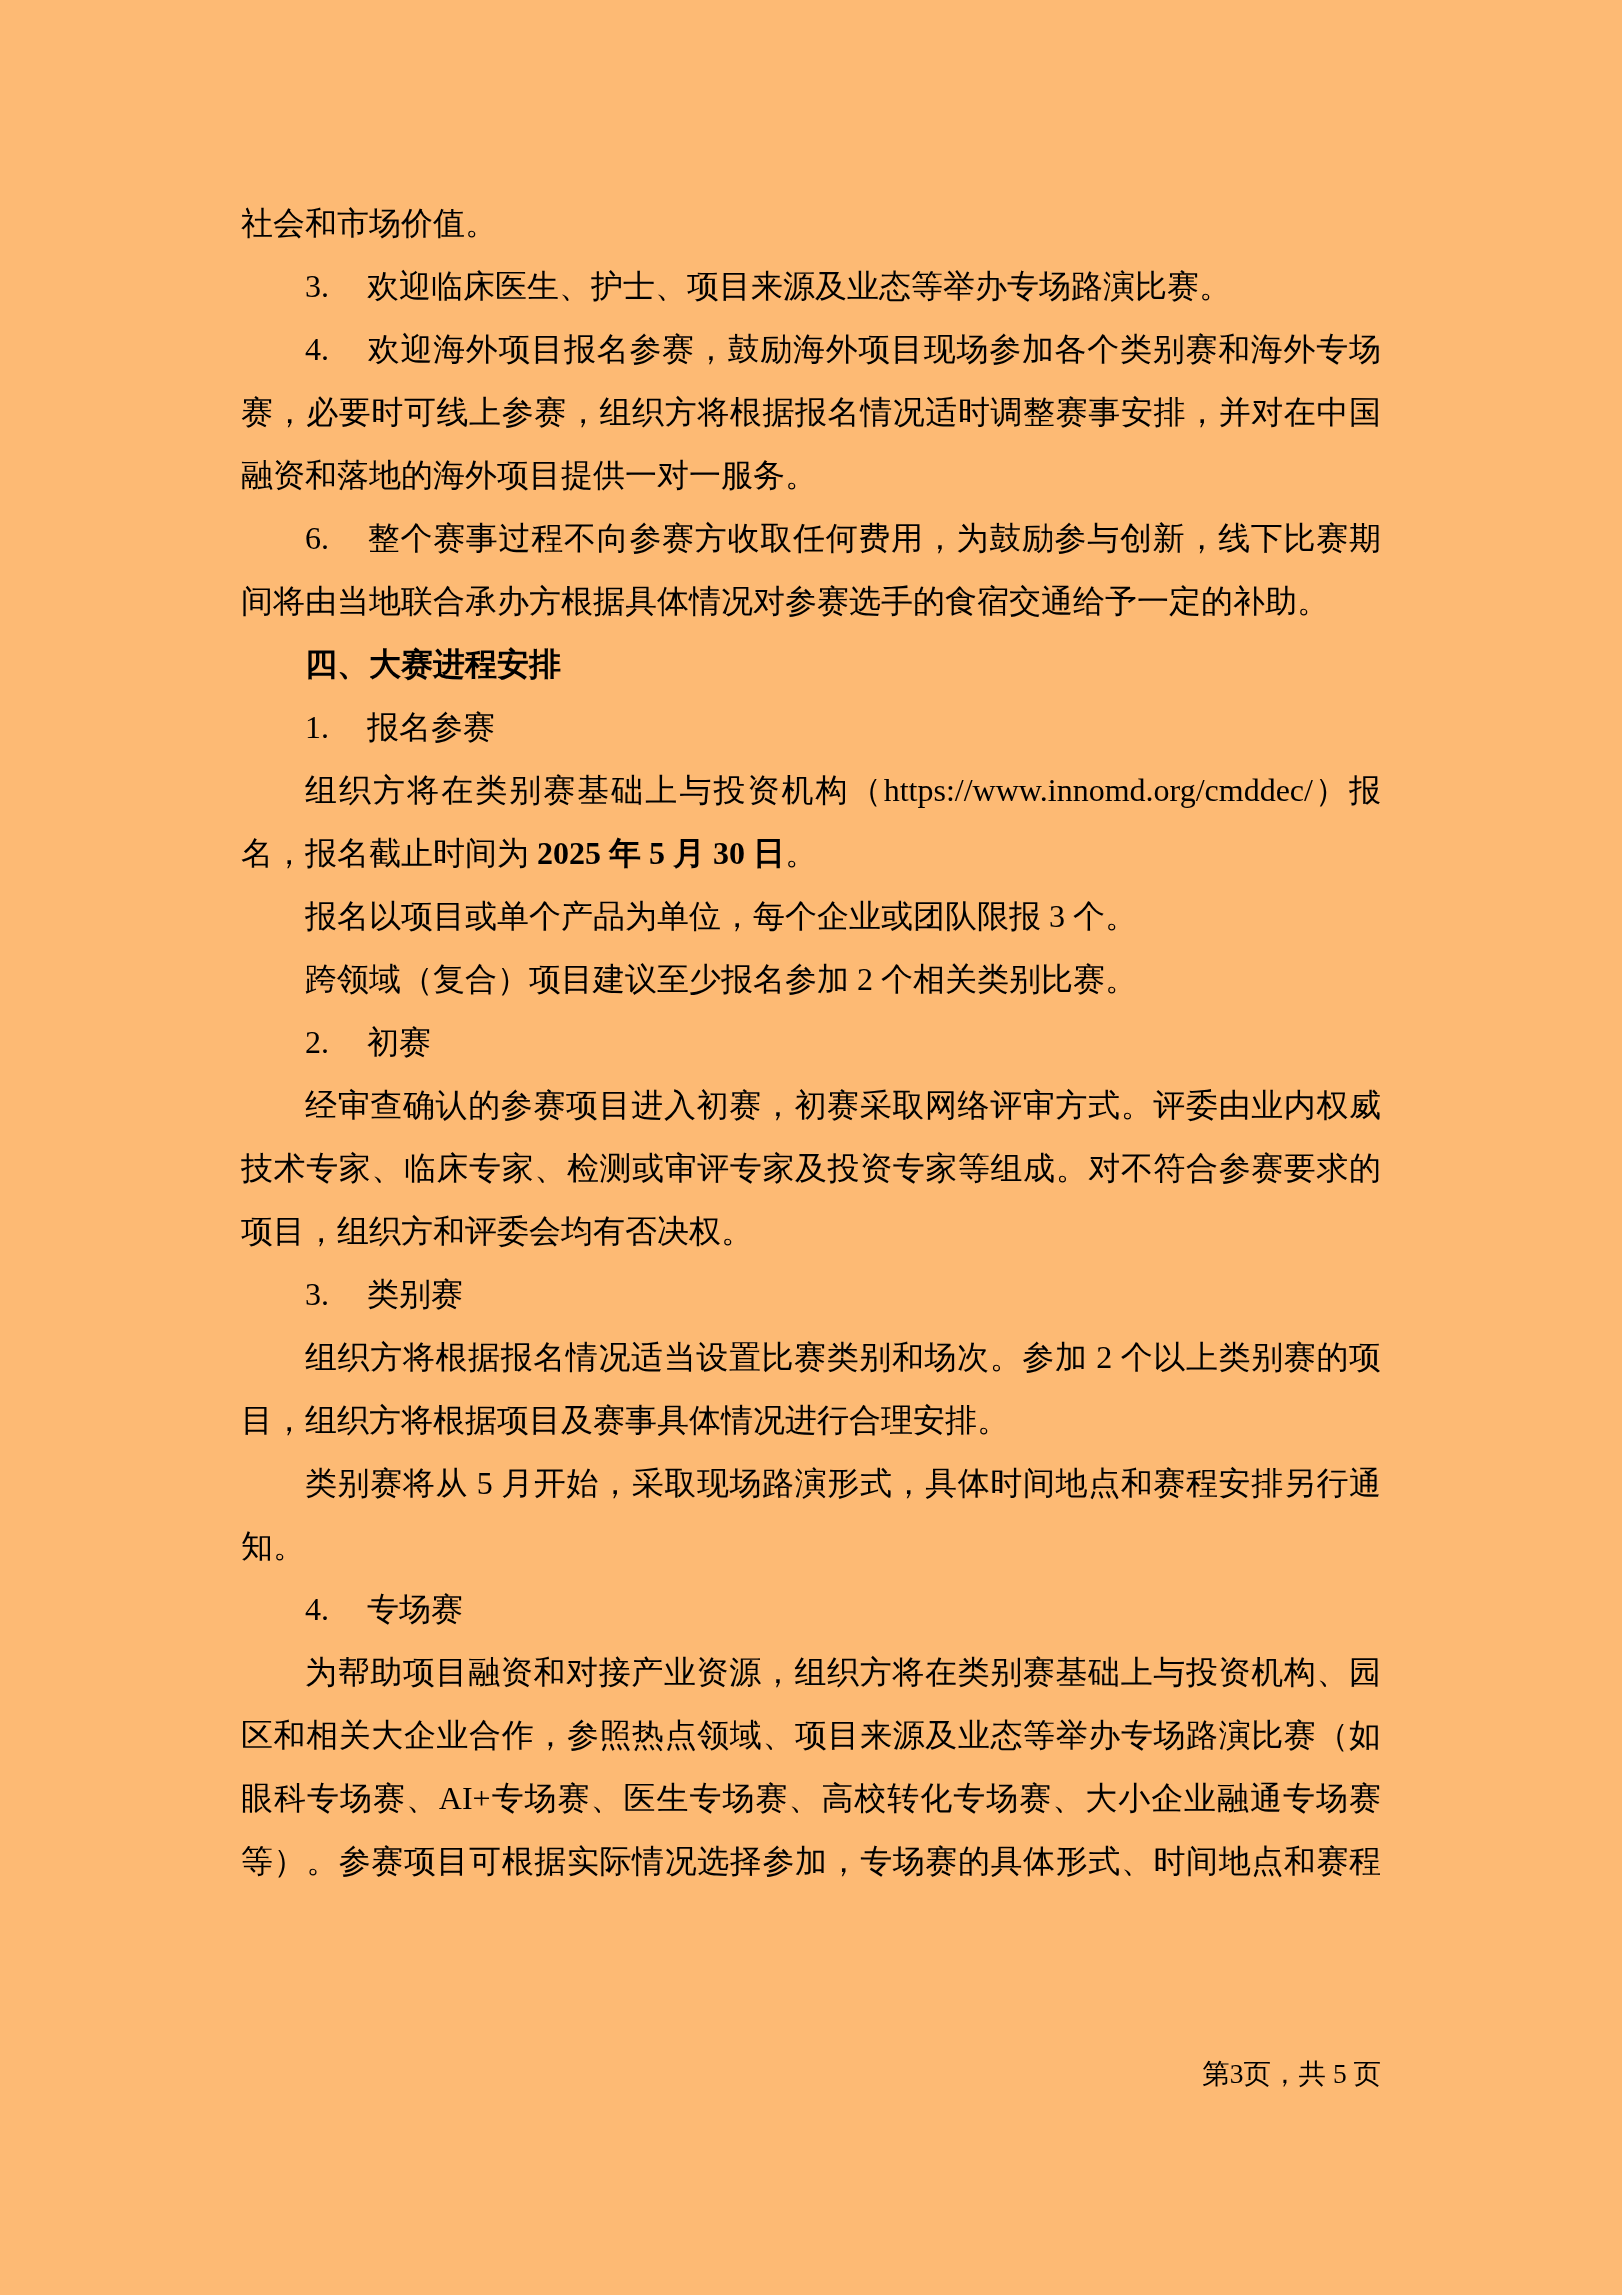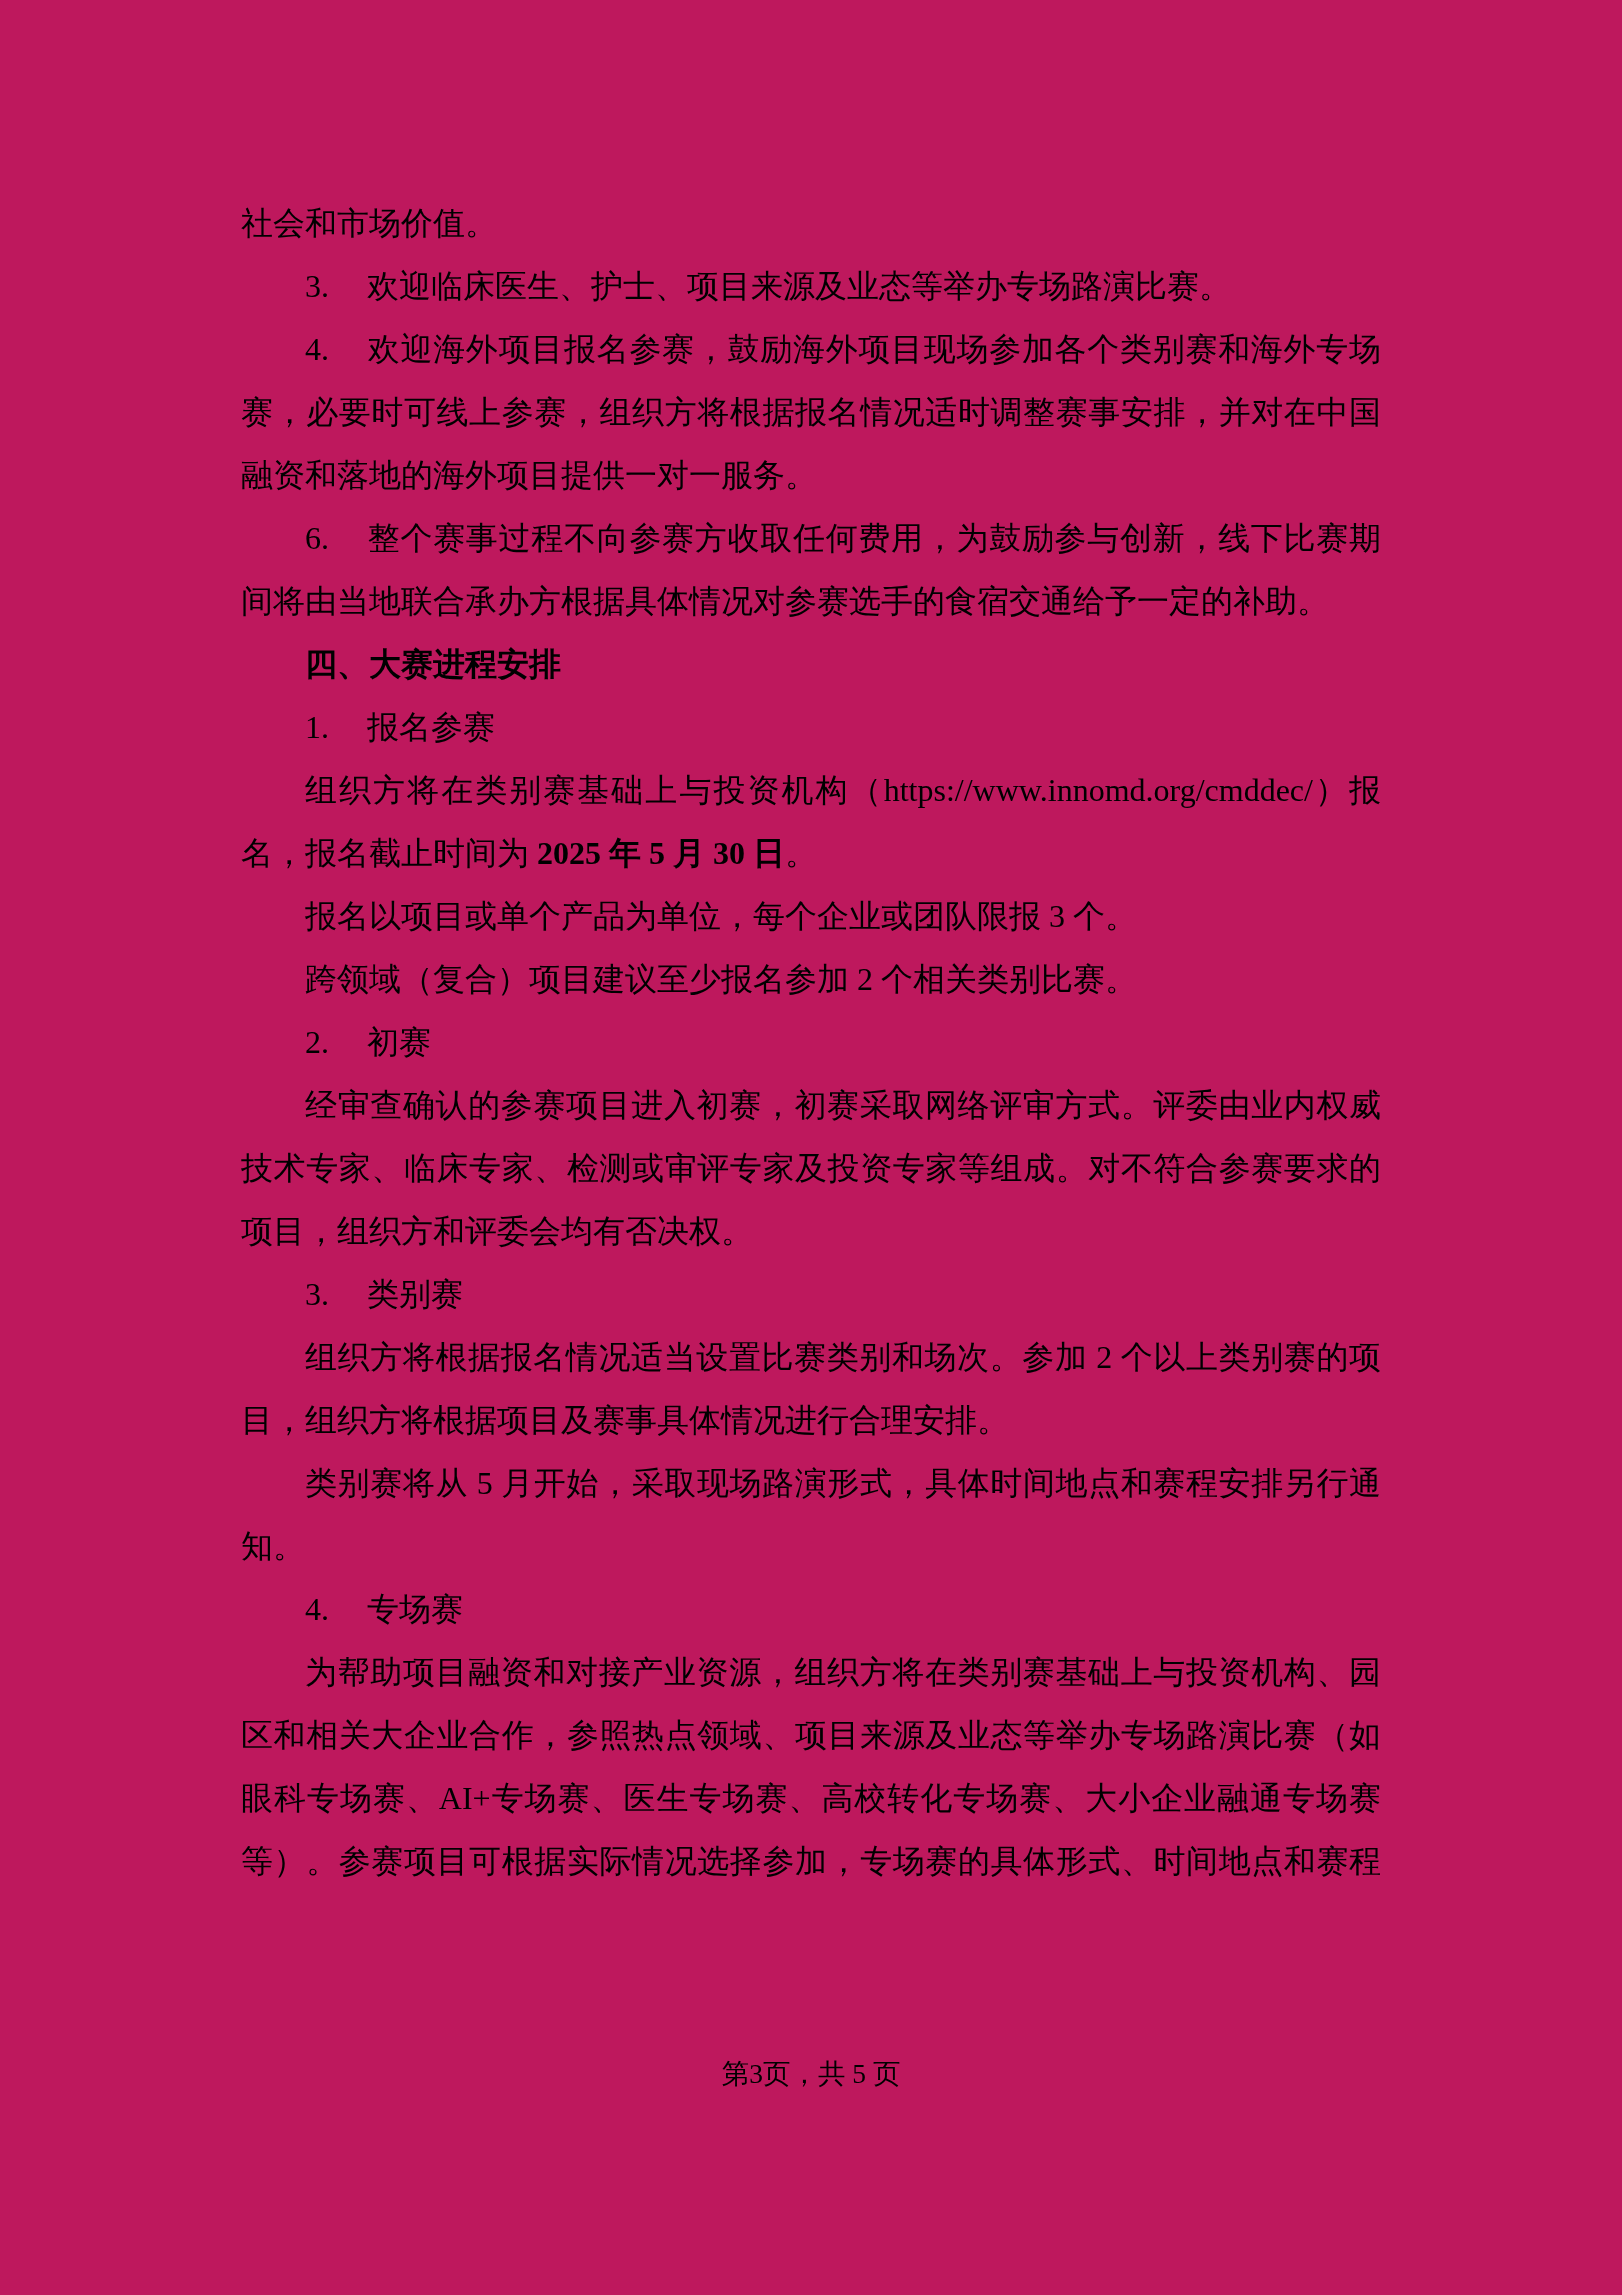--- a/index.html
+++ b/index.html
@@ -8,21 +8,21 @@
     height: 2295px;
     background: #ffffff;
     position: relative;
     color: #000000;
     font-family: "Liberation Serif", "DejaVu Serif", serif;
   }
   .page {
     position: absolute;
     left: 0; top: 0;
     width: 1623px; height: 2295px;
-    background: #be185d;
+    background: #fdba74;
     overflow: hidden;
   }
   .content {
     position: absolute;
     left: 241px;
     top: 192px;
     width: 1140px;
     font-size: 32px;
     line-height: 63px;
     text-align: justify;
@@ -46,21 +46,21 @@
     font-weight: 700;
   }
   .b { font-weight: 700; }
   .footer {
     position: absolute;
     left: 241px;
     top: 2054px;
     width: 1140px;
     font-size: 27.5px;
     line-height: 39px;
-    text-align: center;
+    text-align: right;
   }
 </style>
 </head>
 <body>
 
 <div class="page">
   <div class="content">
 
     <p class="para plain">社会和市场价值。</p>
 

